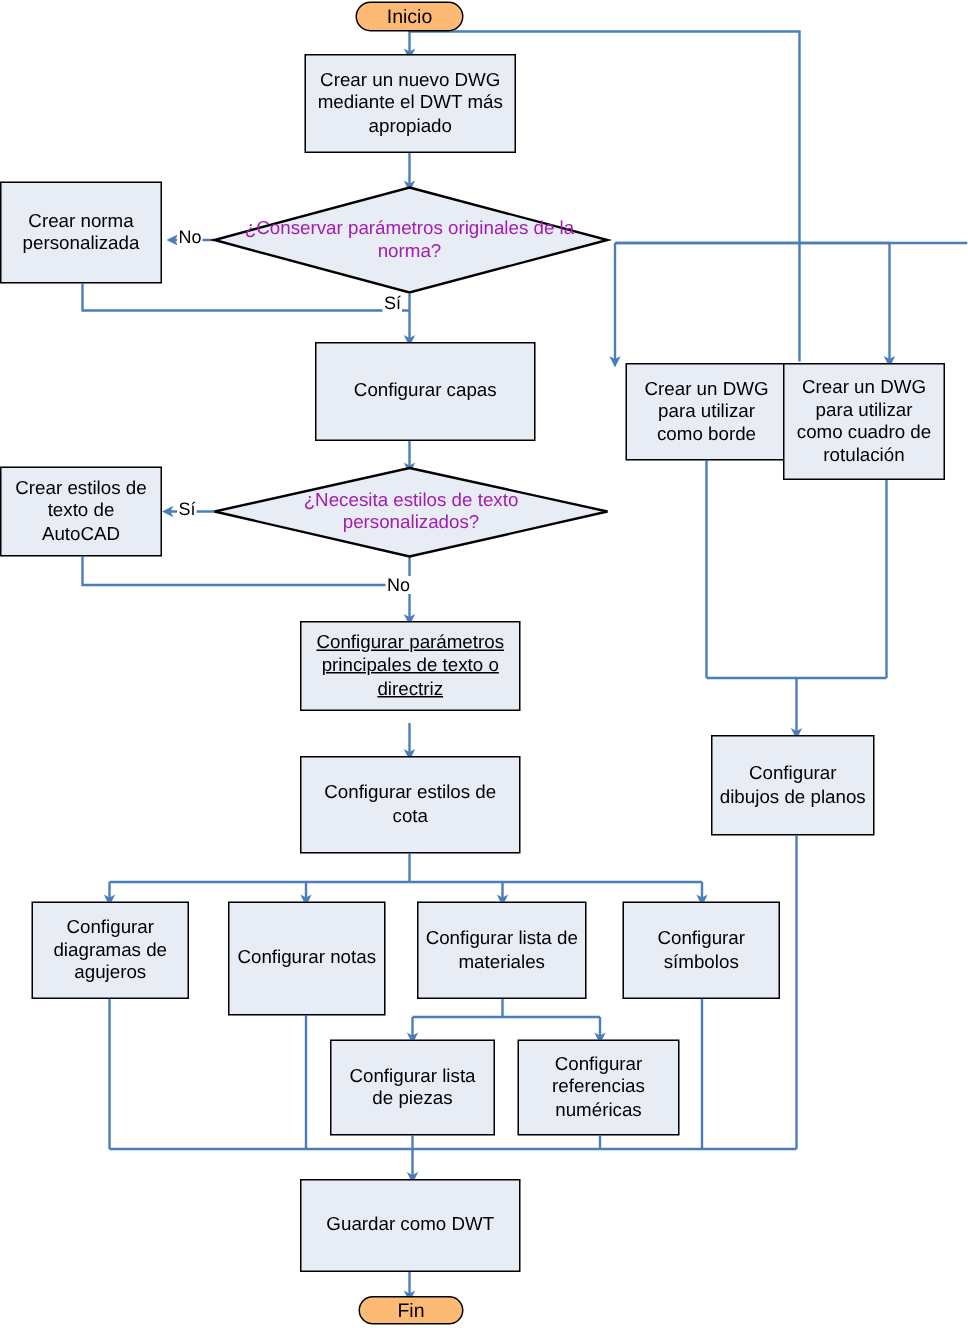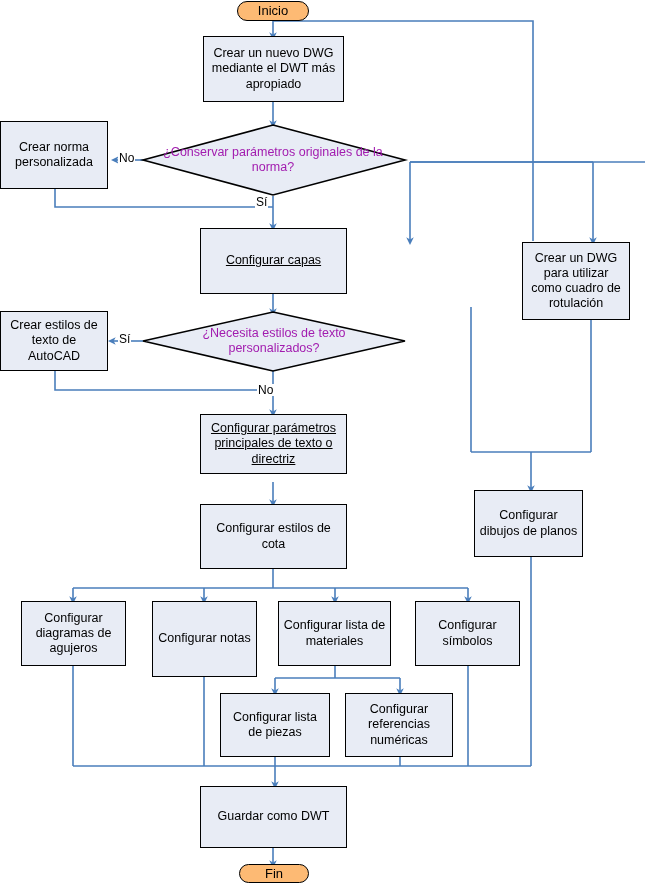--- a/index.html
+++ b/index.html
@@ -146,30 +146,31 @@
   </svg>
 
   <div class="node terminal" style="left:237px; top:1px; width:72px; height:20px;">Inicio</div>
 
   <div class="node process" style="left:203px; top:36px; width:141px; height:66px;">Crear un nuevo DWG mediante el DWT más apropiado</div>
 
   <div class="decision-label" style="left:163px; top:132px; width:220px; height:56px;">¿Conservar parámetros originales de la norma?</div>
 
   <div class="node process" style="left:0px; top:121px; width:108px; height:68px;">Crear norma personalizada</div>
 
-  <div class="node process" style="left:200px; top:228px; width:147px; height:66px;text-decoration:underline;">Configurar capas</div>
+  <div class="node process" style="left:210px; top:228px; width:147px; height:66px;">Configurar capas</div>
 
   <div class="decision-label" style="left:168px; top:317px; width:212px; height:48px;">¿Necesita estilos de texto personalizados?</div>
 
   <div class="node process" style="left:0px; top:311px; width:108px; height:60px;">Crear estilos de texto de AutoCAD</div>
 
   <div class="node process" style="left:200px; top:414px; width:147px; height:60px;text-decoration:underline;">Configurar parámetros principales de texto o directriz</div>
 
   <div class="node process" style="left:200px; top:504px; width:147px; height:65px;">Configurar estilos de cota</div>
 
+  <div class="node process" style="left:417px; top:242px; width:108px; height:65px;">Crear un DWG para utilizar como borde</div>
 
   <div class="node process" style="left:522px; top:242px; width:108px; height:78px;">Crear un DWG para utilizar como cuadro de rotulación</div>
 
   <div class="node process" style="left:474px; top:490px; width:109px; height:67px;">Configurar dibujos de planos</div>
 
   <div class="node process" style="left:21px; top:601px; width:105px; height:65px;">Configurar diagramas de agujeros</div>
 
   <div class="node process" style="left:152px; top:601px; width:105px; height:76px;">Configurar notas</div>
 
   <div class="node process" style="left:278px; top:601px; width:113px; height:65px;">Configurar lista de materiales</div>

